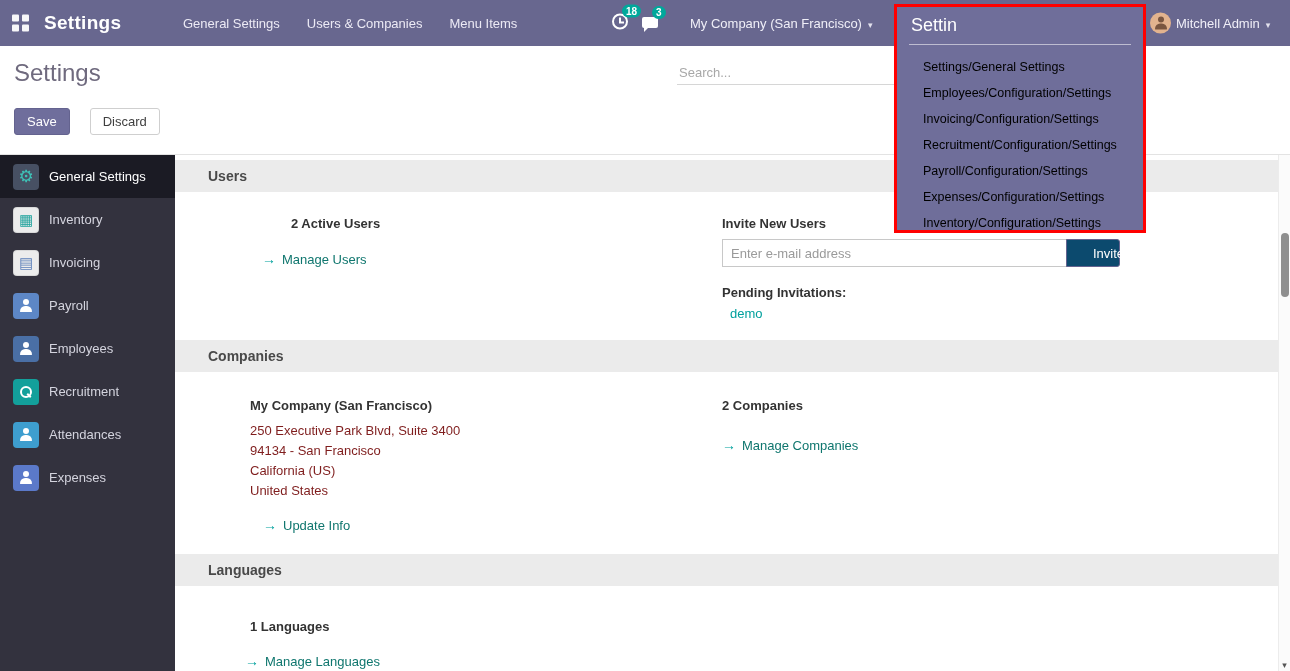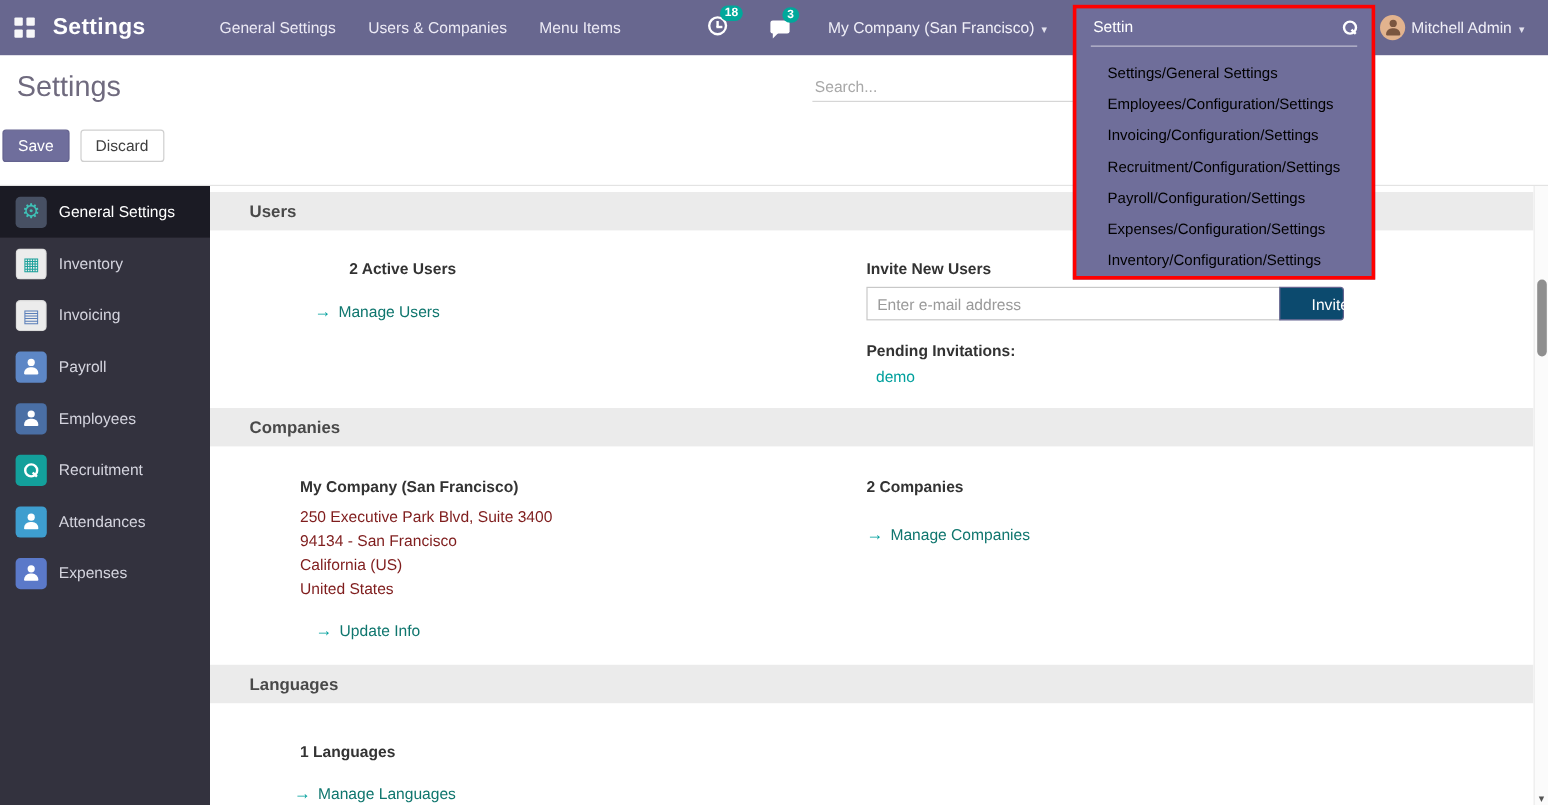--- a/index.html
+++ b/index.html
@@ -9,21 +9,21 @@
   
   .navbar { position:absolute; top:0; left:0; width:1290px; height:46px;
             background:#68678f; color:#fff; z-index:20; }
   .nv { position:absolute; top:50%; transform:translateY(-50%); white-space:nowrap; }
   .grid-ico { left:12px; display:grid; grid-template-columns:7px 7px; grid-auto-rows:7px; gap:3px; cursor:pointer; }
   .grid-ico i { background:#fff; opacity:.95; border-radius:1px; }
   .brand { left:44px; font-size:19px; font-weight:bold; letter-spacing:.3px; cursor:pointer; }
   .topmenu { left:183px; display:flex; gap:27px; font-size:13px; color:#eceaf5; }
   .topmenu span { cursor:pointer; }
   .systray { cursor:pointer; }
-  .systray-activity { left:590px; }
+  .systray-activity { left:612px; }
   .systray-chat { left:642px; }
   .clock-ico { position:relative; width:16px; height:16px; border:2px solid #fff; border-radius:50%; display:inline-block; }
   .clock-ico::before { content:""; position:absolute; left:5px; top:2px; width:2px; height:5px; background:#fff; }
   .clock-ico::after  { content:""; position:absolute; left:5px; top:6px; width:5px; height:2px; background:#fff; }
   .chat-ico { position:relative; width:16px; height:11px; background:#fff; border-radius:2px; display:inline-block; margin-top:2px; }
   .chat-ico::after { content:""; position:absolute; left:2px; bottom:-4px; width:0; height:0;
                      border-top:5px solid #fff; border-right:5px solid transparent; }
   .badge { position:absolute; top:-9px; left:10px; background:#00a89b; color:#fff; font-size:10px;
            font-weight:bold; border-radius:8px; padding:1px 4px; line-height:11px; }
   .company { left:690px; font-size:13px; color:#f0eff8; cursor:pointer; }
@@ -39,34 +39,34 @@
   .p-ico::after  { content:""; position:absolute; left:1px; bottom:0; width:12px; height:6px; border-radius:6px 6px 1px 1px; background:currentColor; }
   .mag-ico { position:relative; display:inline-block; width:12px; height:12px; color:#fff; }
   .mag-ico::before { content:""; position:absolute; left:0; top:0; width:8px; height:8px; border:2px solid currentColor; border-radius:50%; }
   .mag-ico::after  { content:""; position:absolute; left:8px; top:7px; width:2px; height:5px; background:currentColor; transform:rotate(-45deg); }
 
   
   .dropdown { position:absolute; left:894px; top:4px; width:252px; height:229px; z-index:40;
               background:#6f6e9a; border:3px solid #ff0000; overflow:hidden; }
   .dd-search { display:flex; align-items:center; margin:6px 12px 0 12px; padding-bottom:6px;
                border-bottom:1px solid rgba(255,255,255,.55); }
-  .dd-search input { flex:1; background:transparent; border:none; outline:none; color:#fff; font-size:13px;
+  .dd-search input { flex:1; background:transparent; border:none; outline:none; color:#fff; font-size:18px;
                      font-family:"Liberation Sans", sans-serif; padding:2px; }
   .dd-results { list-style:none; margin-top:9px; font-size:12.5px; color:#000000; }
   .dd-results li { height:26px; line-height:26px; padding-left:26px; cursor:pointer; }
 
   
   .cp { position:absolute; top:46px; left:0; width:1290px; height:109px; background:#fff;
         border-bottom:1px solid #e3e3e3; z-index:5; }
   .cp-title { position:absolute; left:14px; top:13px; font-size:24px; color:#6f6a7e; }
   .cp-search { position:absolute; left:645px; top:15px; width:226px; }
   .cp-search input { width:100%; border:none; border-bottom:1px solid #d6d6d6; outline:none;
                      font-size:13px; color:#555; padding:4px 2px; font-family:"Liberation Sans", sans-serif;margin-left:32px; }
   .cp-search input::placeholder { color:#a8a8a8; }
-  .cp-buttons { position:absolute; left:2px; top:62px; display:flex; gap:9px; }
+  .cp-buttons { position:absolute; left:14px; top:62px; display:flex; gap:20px; }
   .btn { font-size:13px; border-radius:3px; padding:5px 12px; cursor:pointer; font-family:"Liberation Sans", sans-serif; }
   .btn-save { background:#6f6e9c; color:#fff; border:1px solid #64638f; }
   .btn-discard { background:#fff; color:#3f3f3f; border:1px solid #cfcfcf; }
 
   
   .sidebar { position:absolute; top:155px; left:0; width:175px; height:516px; background:#33323e; z-index:6; }
   .side-item { height:43px; display:flex; align-items:center; gap:10px; padding-left:13px;
                color:#d4d4de; font-size:13px; cursor:pointer; }
   .side-item.active { background:#1b1b24; color:#fff; }
   .app-icon { width:26px; height:26px; border-radius:4px; flex:0 0 26px; display:flex;

